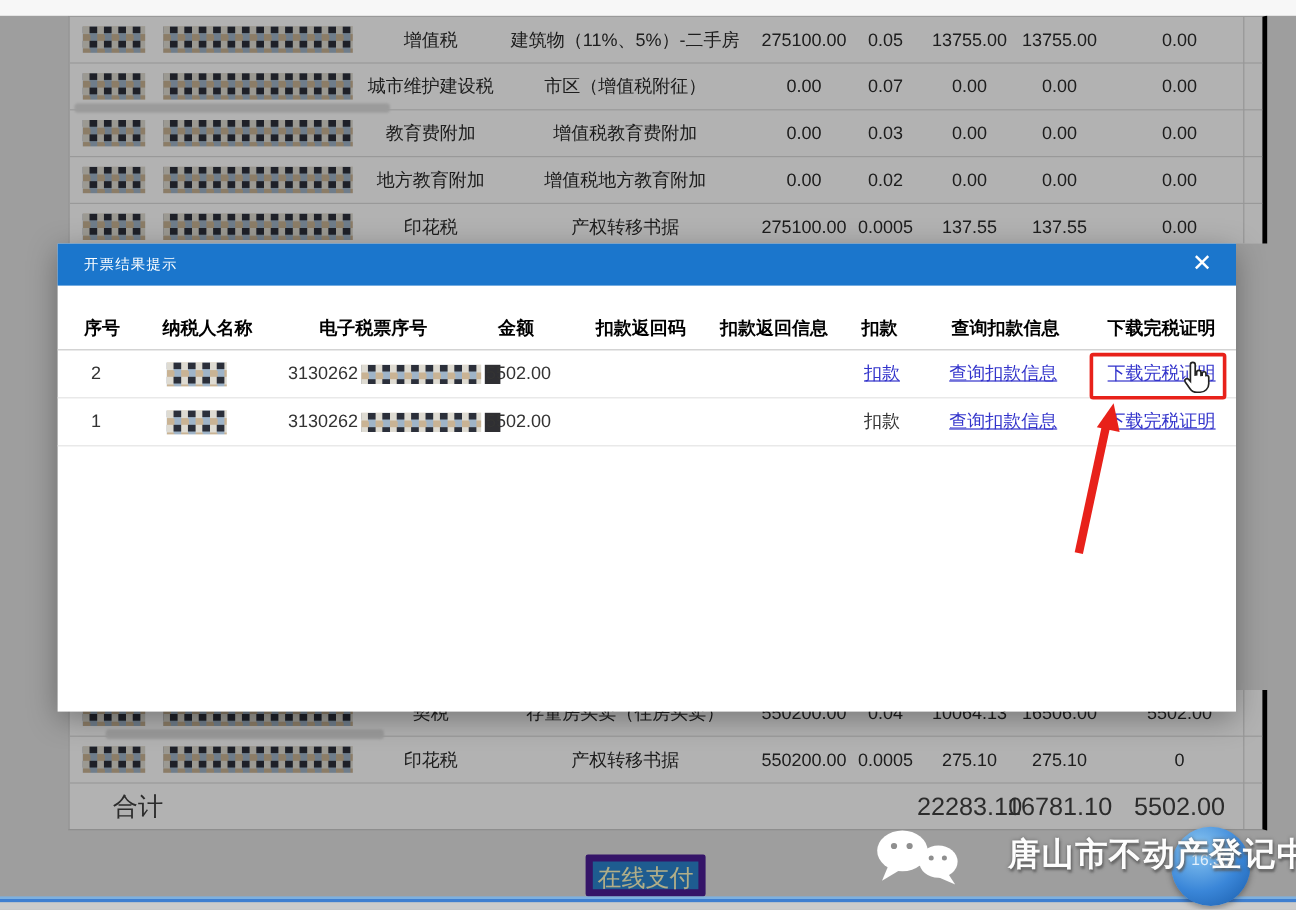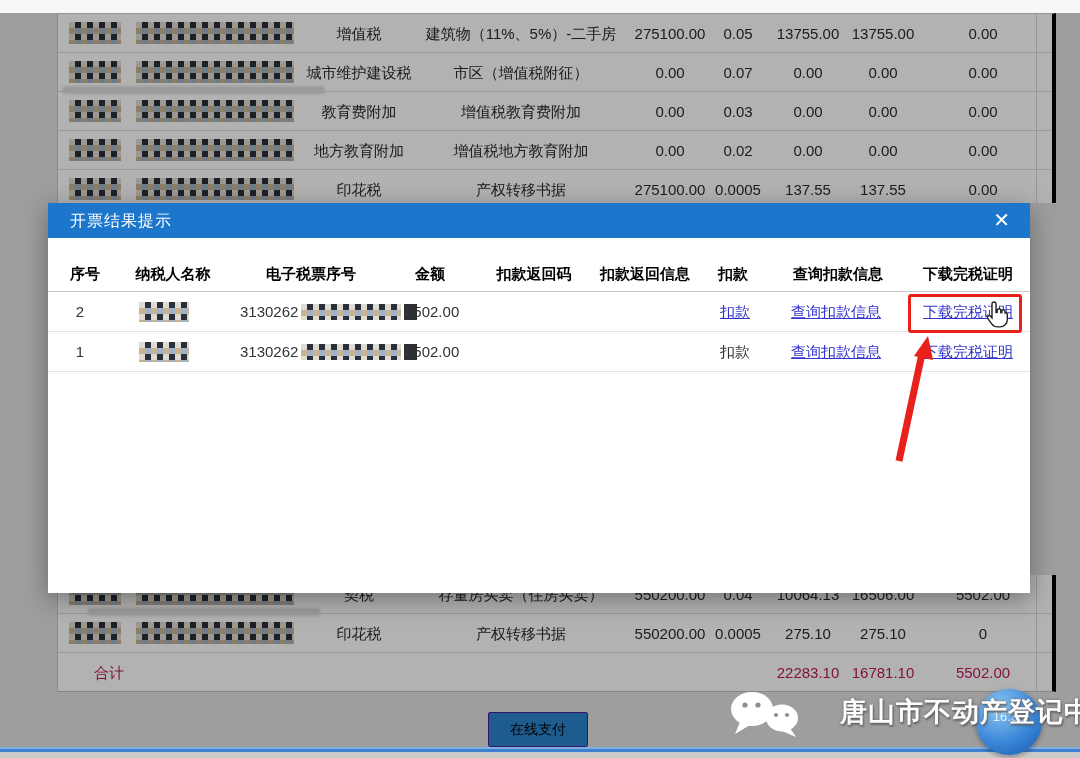--- a/index.html
+++ b/index.html
@@ -25,44 +25,44 @@
               font-size:15px; color:#2b2b2b; }
   .btc { position:absolute; top:0; white-space:nowrap; }
   .bt-type { left:233px; width:136px; text-align:center; }
   .bt-item { left:363px; width:200px; text-align:center; }
   .bt-base { left:562px; width:100px; text-align:center; }
   .bt-rate { left:630px; width:100px; text-align:center; }
   .bt-amt  { left:700px; width:100px; text-align:center; }
   .bt-pay  { left:775px; width:100px; text-align:center; }
   .bt-paid { left:875px; width:100px; text-align:center; }
   .op-col  { position:absolute; left:978px; top:0; bottom:0; width:20px; border-left:1px solid #d8d8d8; }
-  .total-row { position:relative; height:39px; line-height:39px; font-size:15px; color:#be185d; }
+  .total-row { position:relative; height:39px; line-height:39px; font-size:21px; color:#404040; }
   .bt-total-label { left:36px; }
 
   
   .mosaic { display:inline-block;
             background:repeating-conic-gradient(#2b2f3a 0% 25%, #9fb4c8 0% 50%, #c9b394 0% 75%, #dedbd2 0% 100%);
             background-size:12px 12px; }
   .cs-a { position:absolute; left:11px; top:8px; width:52px; height:22px; }
   .cs-b { position:absolute; left:78px; top:8px; width:158px; height:22px; }
   .blur-band { position:absolute; background:#dfdfdf; filter:blur(1px); border-radius:3px; z-index:2; }
   .band1 { left:62px; top:86px; width:263px; height:8px; }
   .band2 { left:88px; top:608px; width:232px; height:8px; }
 
   
   .pay-btn { position:absolute; left:488px; top:712px; width:100px; height:35px; z-index:1;
-             background:#2b85ce; border:1px solid #4c1d95; border-radius:2px;
-             color:#000000; font-size:14px; font-family:"Liberation Sans",sans-serif; cursor:pointer; }
+             background:#2b85ce; border:6px solid #4c1d95; border-radius:2px;
+             color:#fef9c3; font-size:20px; font-family:"Liberation Sans",sans-serif; cursor:pointer; }
 
   
   .modal { position:absolute; left:48px; top:203px; width:982px; height:390px; background:#fff;
            box-shadow:0 6px 24px rgba(0,0,0,.35); z-index:10; }
   .modal-hdr { height:35px; background:#1b76cc; position:relative; }
   .modal-title { position:absolute; left:22px; top:0; line-height:35px; color:#fff;
-                 font-size:16px; letter-spacing:1px; }
+                 font-size:12px; letter-spacing:1px; }
   .modal-close { position:absolute; right:20px; top:0; line-height:35px; color:#fff;
                  font-size:20px; cursor:pointer; }
   .dlg-table { position:relative; margin-top:17px; }
   .dlg-hrow  { position:relative; height:37px; border-bottom:1px solid #c9c9c9; }
   .mh { position:absolute; top:0; line-height:37px; transform:translateX(-50%);
         font-weight:bold; font-size:15px; color:#000000; white-space:nowrap; }
   .mh0{left:37px}.mh1{left:125px}.mh2{left:263px}.mh3{left:382px}.mh4{left:486px}
   .mh5{left:597px}.mh6{left:685px}.mh7{left:790px}.mh8{left:920px}
   .dlg-row { position:relative; height:40px; border-bottom:1px solid #e4e4e4; font-size:15px; }
   .dc { position:absolute; top:0; line-height:40px; white-space:nowrap; color:#333; }

